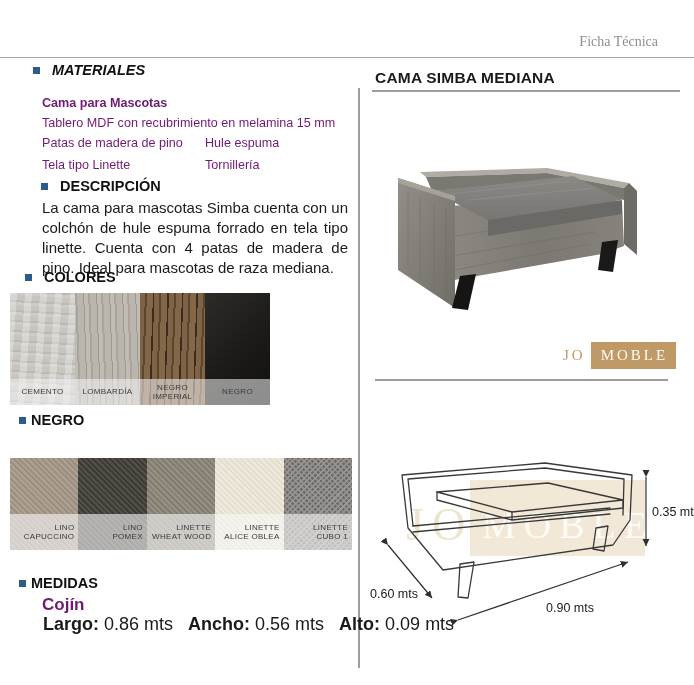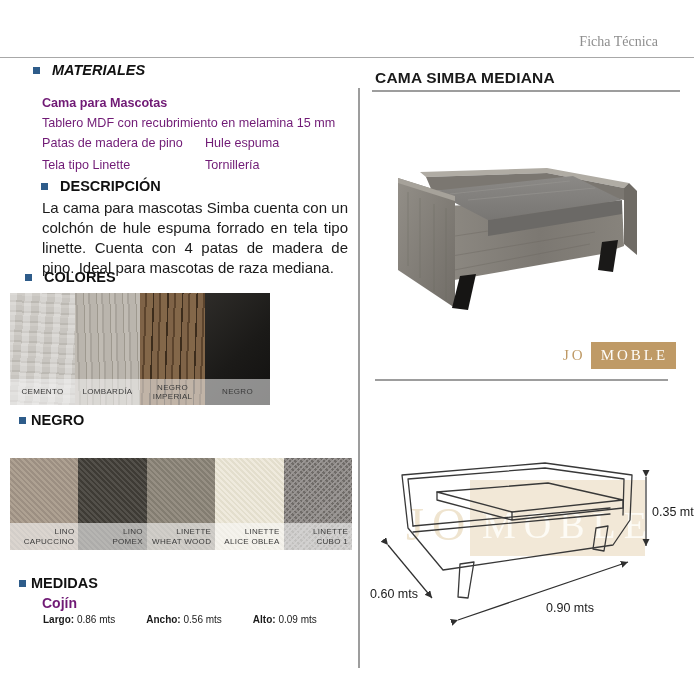--- a/index.html
+++ b/index.html
@@ -30,21 +30,21 @@
   
   .swatch-row{display:flex;}
   .swatch{position:relative;height:112px;flex:1 1 0;}
   .fab-row .swatch{height:92px;}
   .swlabel{
     position:absolute;left:0;right:0;bottom:0;height:26px;
     background:rgba(244,244,244,0.55);
     display:flex;flex-direction:column;align-items:center;justify-content:center;
     font-size:8px;line-height:9.5px;color:#3b3b3b;letter-spacing:.3px;text-align:center;
   }
-  .fab-row .swlabel{height:27px;align-items:flex-end;padding-right:4px;box-sizing:border-box;text-align:right;background:rgba(248,248,248,0.6);}
+  .fab-row .swlabel{height:36px;align-items:flex-end;padding-right:4px;box-sizing:border-box;text-align:right;background:rgba(248,248,248,0.6);}
 
   .sw-cemento{background:
     repeating-linear-gradient(94deg, rgba(255,255,255,.28) 0 7px, rgba(0,0,0,0) 7px 15px),
     repeating-linear-gradient(3deg, #cfccc7 0 3px, #bcb9b3 3px 5px, #c8c5c0 5px 10px);}
   .sw-lombardia{background:
     repeating-linear-gradient(88deg, #c0bbb3 0 4px, #a9a49c 4px 6px, #bab5ad 6px 12px, #9e998f 12px 13px);}
   .sw-nogal{background:
     repeating-linear-gradient(92deg, #7f6347 0 5px, #5c442d 5px 7px, #836749 7px 13px, #3c2c1c 13px 14.5px);}
   .sw-negro{background:linear-gradient(135deg,#2e2c29 0%,#1b1a18 55%,#121110 100%);}
 
@@ -57,21 +57,21 @@
     repeating-linear-gradient(45deg, #53504a 0 2px, #3e3b35 2px 4px), #49463f;}
   .fb-wheat{background:
     repeating-linear-gradient(45deg, #968f83 0 2px, #837d71 2px 4px), #8e887c;}
   .fb-oblea{background:
     repeating-linear-gradient(45deg, #efeadd 0 2px, #e3decd 2px 4px), #ebe6d7;}
   .fb-cubo{background:
     repeating-linear-gradient(-45deg, #9a9694 0 1.5px, rgba(0,0,0,0) 1.5px 4px),
     repeating-linear-gradient(45deg, #8f8b88 0 2px, #6f6b68 2px 4px), #8d8986;}
 
   
-  .medidas-line{display:flex;gap:31px;font-size:10px;}
+  .medidas-line{display:flex;gap:15px;font-size:18px;}
 
   
   .prod-title{left:375px;top:69px;font-size:15.5px;font-weight:bold;letter-spacing:.2px;}
   .title-rule{left:372px;top:90px;width:308px;height:1.5px;background:#9d9d9d;}
   .mid-rule{left:375px;top:379px;width:293px;height:1.5px;background:#9d9d9d;}
 
   .logo{left:563px;top:342px;display:flex;align-items:stretch;gap:5px;
         font-family:"Liberation Serif", serif;font-size:15px;letter-spacing:3px;}
   .logo-jo{color:#bf9a66;display:flex;align-items:center;}
   .logo-box{background:#bf9a66;color:#fdfcf9;padding:5px 8px 5px 10px;display:flex;align-items:center;}
@@ -173,21 +173,21 @@
       <span>LINETTE</span>
       <span>CUBO 1</span>
     </div>
   </div>
 </div>
 
 <div class="abs sec" style="left:19px;top:575px;">
   <span class="bullet tight"></span>
   <span>MEDIDAS</span>
 </div>
-<div class="abs body-txt b" style="left:42px;top:595px;font-size:14px;">Cojín</div>
+<div class="abs body-txt b" style="left:42px;top:595px;font-size:17px;">Cojín</div>
 <div class="abs medidas-line" style="left:43px;top:614px;">
   <span><span class="b">Largo:</span> <span>0.86 mts</span></span>
   <span><span class="b">Ancho:</span> <span>0.56 mts</span></span>
   <span><span class="b">Alto:</span> <span>0.09 mts</span></span>
 </div>
 
 <div class="abs prod-title">CAMA SIMBA MEDIANA</div>
 <div class="abs title-rule"></div>
 
 <svg class="abs" style="left:380px;top:148px;" width="280" height="175" viewBox="0 0 280 175">

